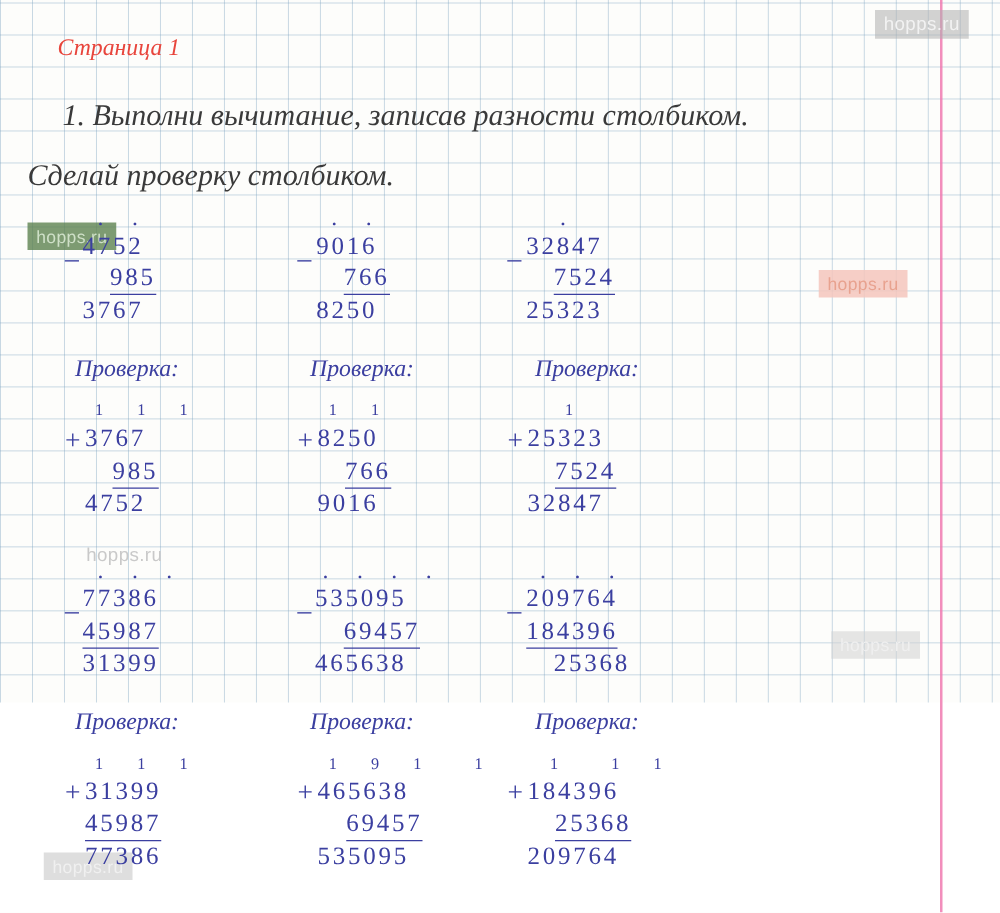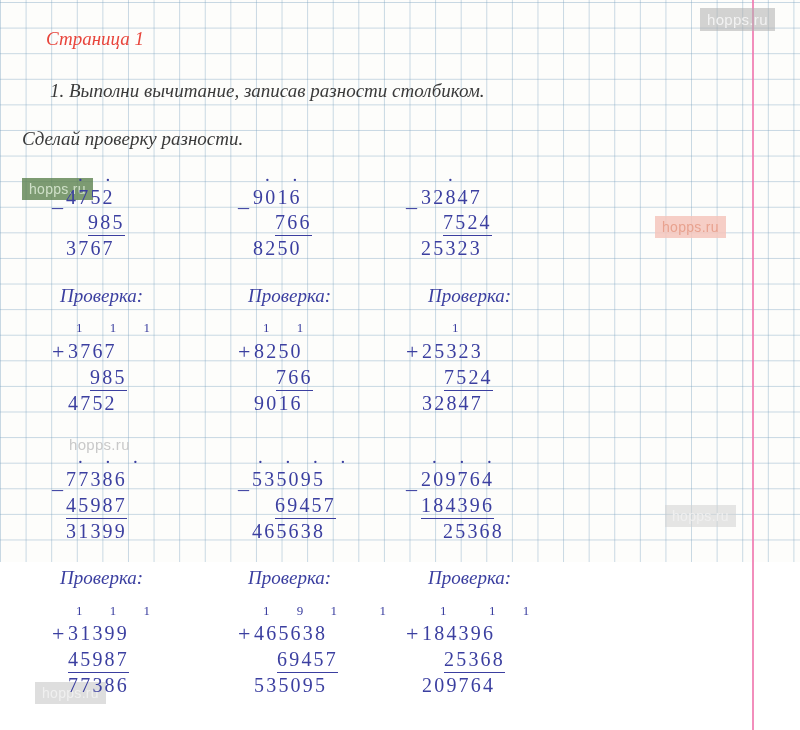--- a/index.html
+++ b/index.html
@@ -92,21 +92,21 @@
     top: 28px;
     left: 46px;
     color: #e8453c;
     font-size: 19px;
     font-family: "Liberation Serif", serif;
     font-style: italic;
   }
   .task-line {
     position: absolute;
     color: #3a3a3a;
-    font-size: 19px;
+    font-size: 24px;
     font-style: italic;
     font-family: "Liberation Serif", serif;
     white-space: nowrap;
   }
   #task-line-1 { top: 80px; left: 50px; }
   #task-line-2 { top: 128px; left: 22px; }
   .dots {
     position: absolute;
     color: #3b3fa0;
     font-size: 19px;
@@ -157,21 +157,21 @@
 
   <div class="wm" id="wm-top">hopps.ru</div>
   <div class="wm" id="wm-green">hopps.ru</div>
   <div class="wm" id="wm-pink">hopps.ru</div>
   <div class="wm plain" id="wm-mid">hopps.ru</div>
   <div class="wm" id="wm-right2">hopps.ru</div>
   <div class="wm" id="wm-bottom">hopps.ru</div>
 
   <div id="page-label">Страница 1</div>
   <div class="task-line" id="task-line-1">1. Выполни вычитание, записав разности столбиком.</div>
-  <div class="task-line" id="task-line-2">Сделай проверку разности.</div>
+  <div class="task-line" id="task-line-2">Сделай проверку столбиком.</div>
 
   <div class="dots" style="top:170px; left:78px;">. .</div>
   <div class="op" style="top:188px; left:52px;">_</div>
   <div class="num" style="top:186px; left:66px;">4752</div>
   <div class="num underline" style="top:211px; left:88px;">985</div>
   <div class="num" style="top:237px; left:66px;">3767</div>
 
   <div class="check-label" style="top:285px; left:60px;">Проверка:</div>
   <div class="carry" style="top:320px; left:76px;">1 1 1</div>
   <div class="op" style="top:341px; left:52px;">+</div>

